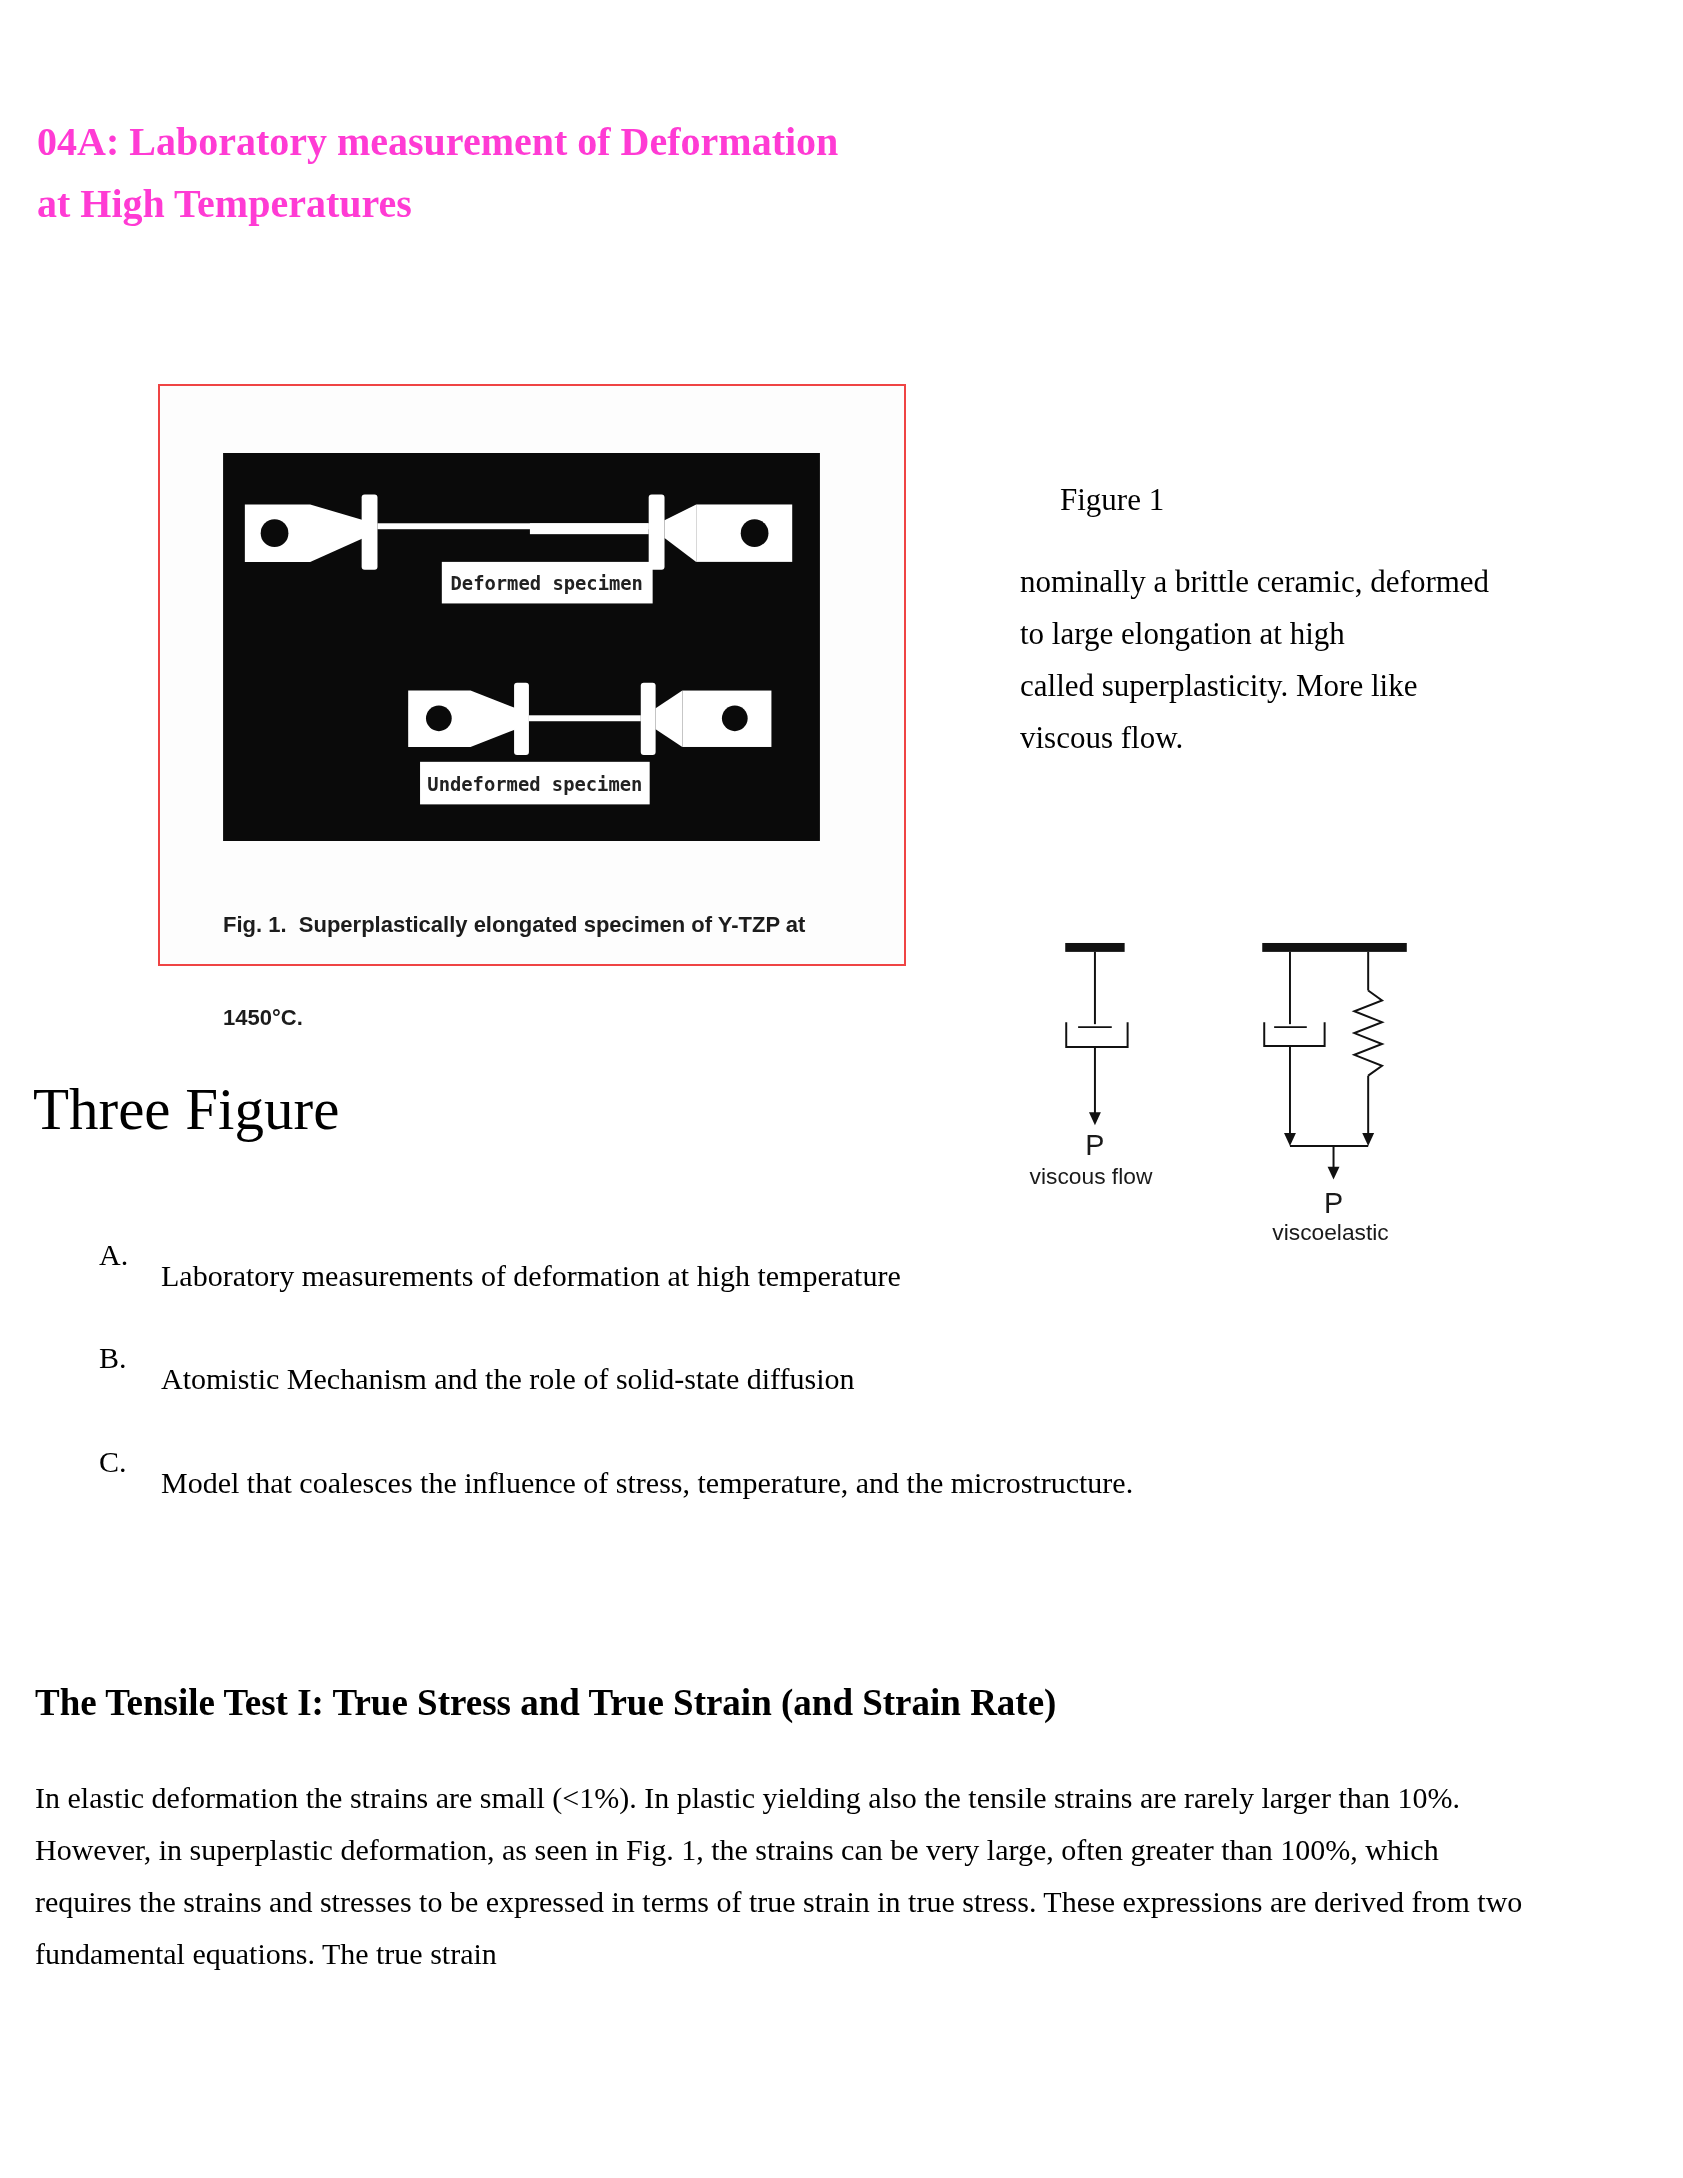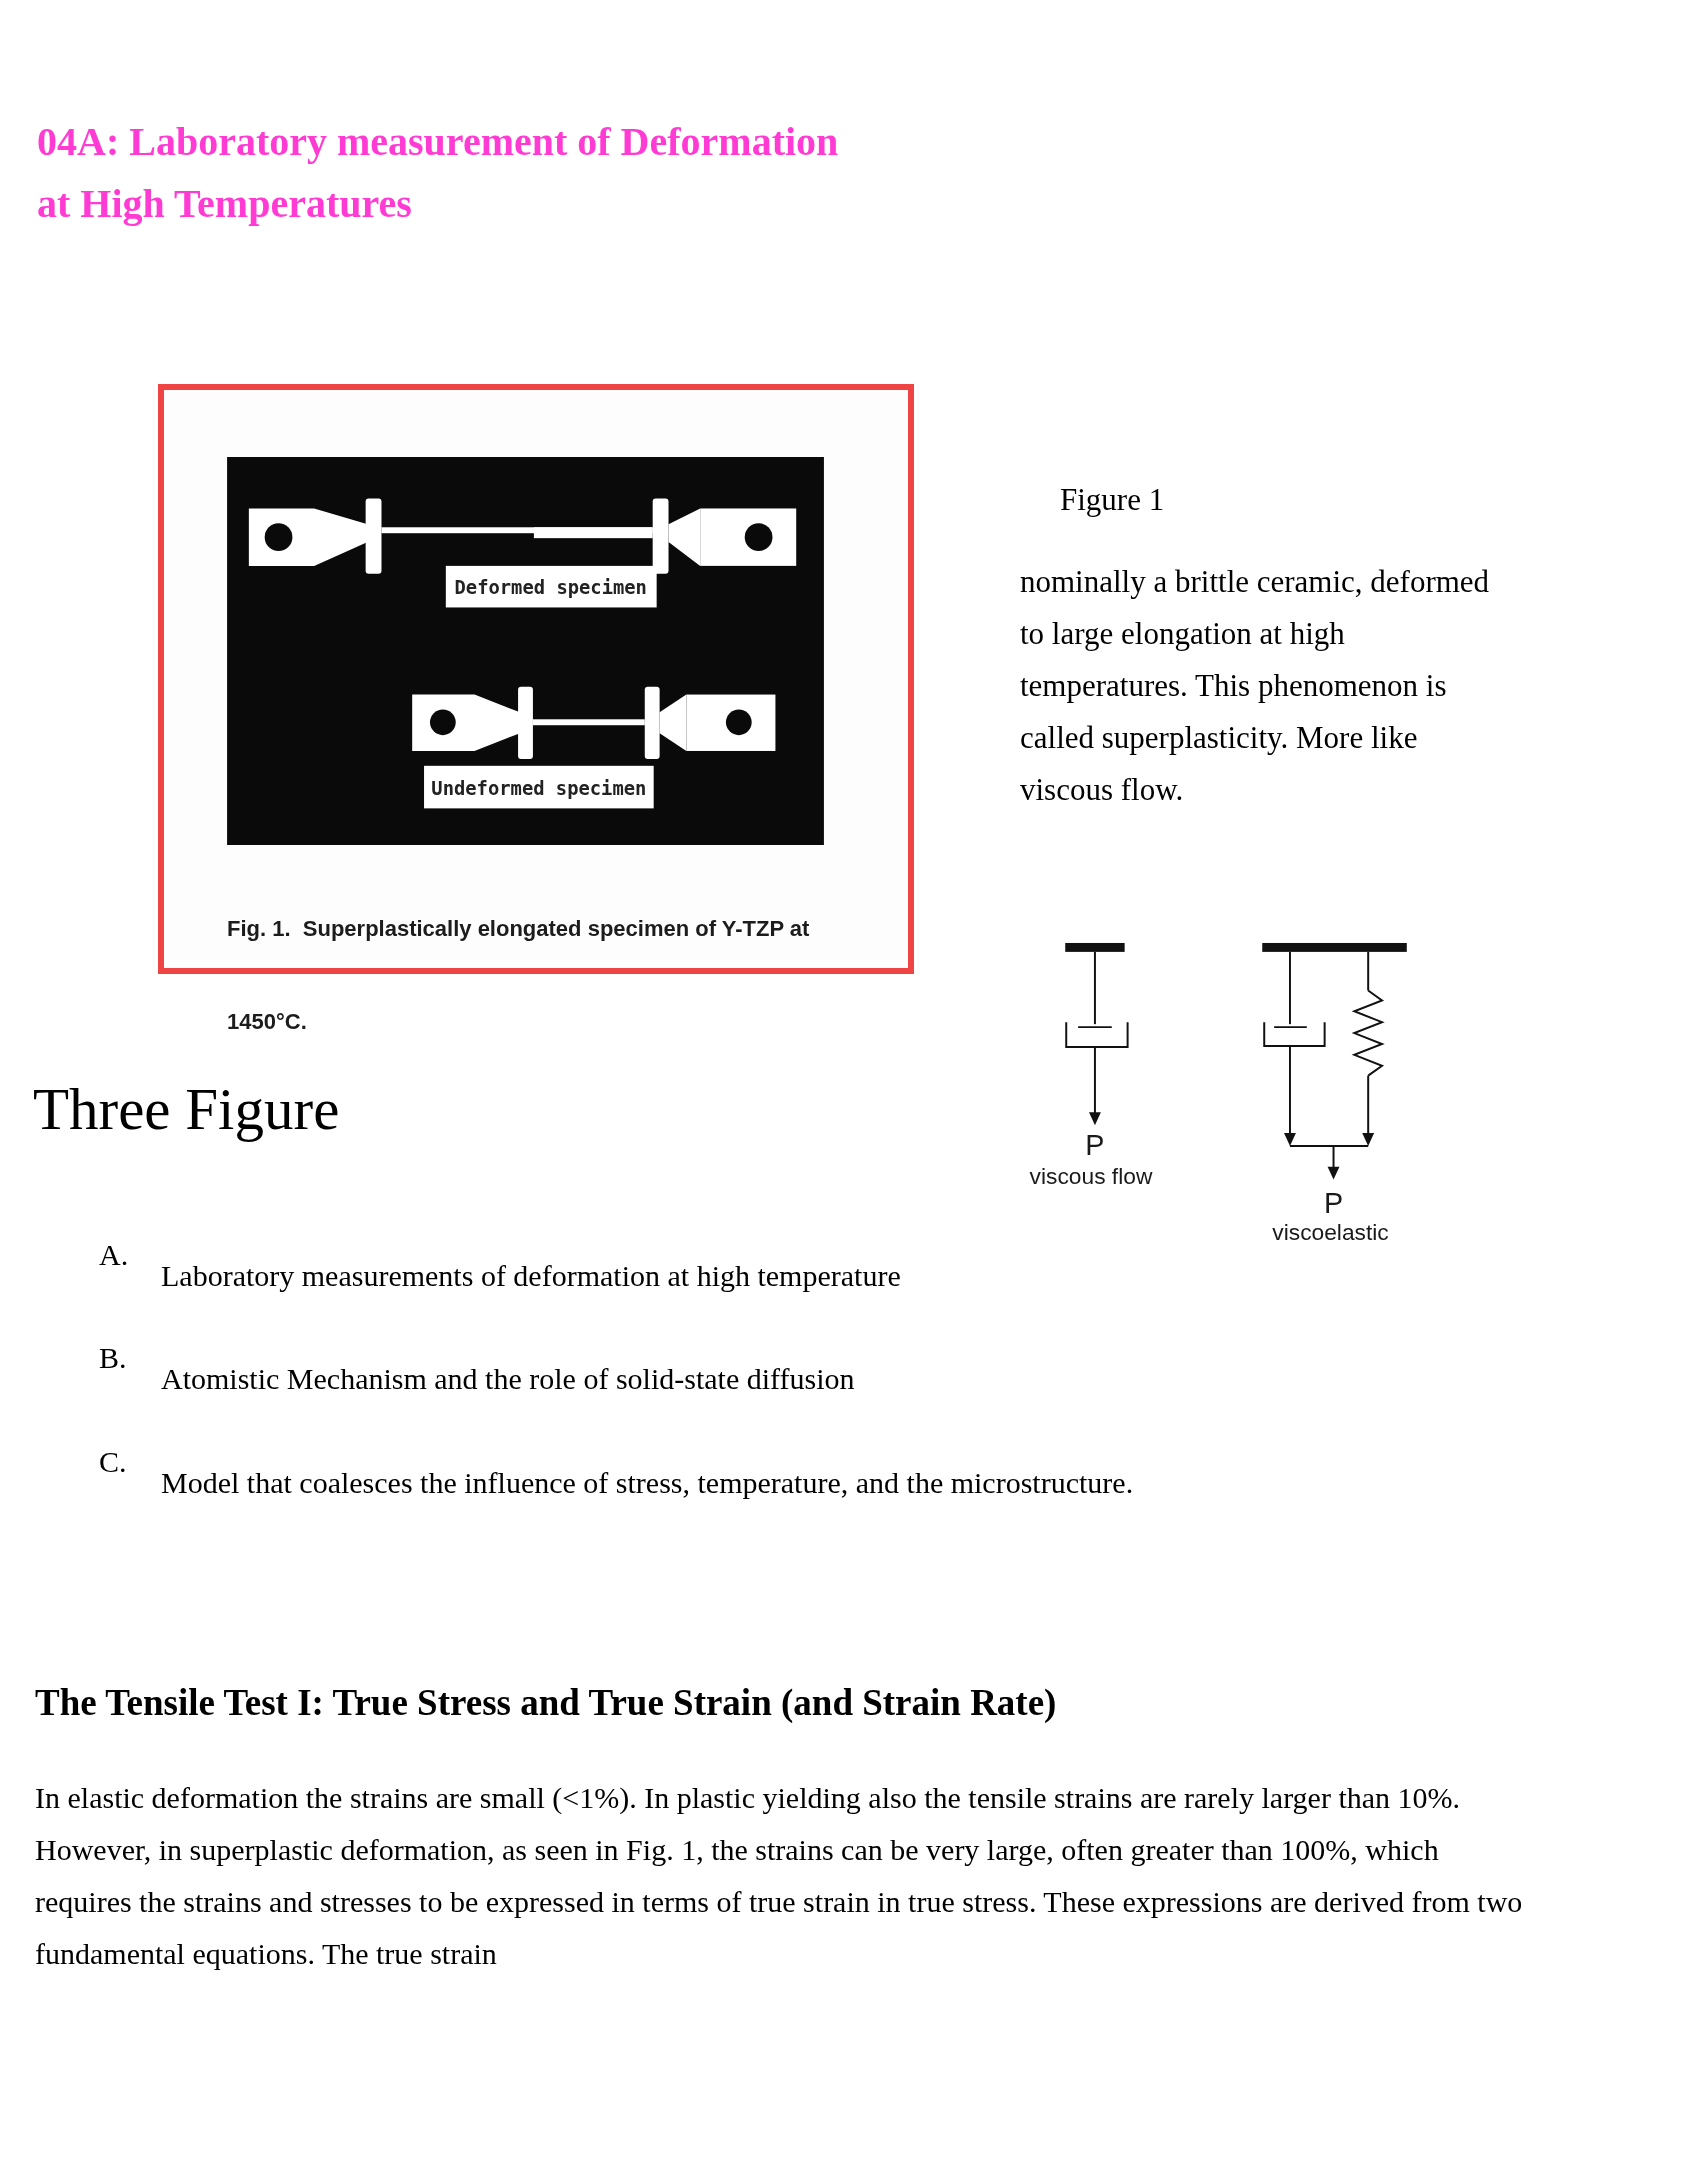--- a/index.html
+++ b/index.html
@@ -4,21 +4,21 @@
 <style>
   html,body{margin:0;padding:0;background:#ffffff;}
   #page{
     position:relative;width:1683px;height:2178px;background:#ffffff;
     font-family:"Liberation Serif", serif;color:#000;overflow:hidden;
   }
   .abs{position:absolute;}
   
   .doc-title{left:37px;top:111px;font-size:40px;font-weight:bold;line-height:1.55;}
   
-  .fig-frame{left:158px;top:384px;width:744px;height:578px;border:6px solid #ef4444;background:#fdfdfd;}
+  .fig-frame{left:158px;top:384px;width:744px;height:578px;border:2px solid #ef4444;background:#fdfdfd;}
   .photo-svg{position:absolute;left:63px;top:67px;}
   .fig-caption{position:absolute;left:63px;top:461px;font-family:"Liberation Sans",sans-serif;
     font-weight:bold;font-size:22px;line-height:31px;color:#1c1c1c;white-space:pre;}
   
   .fig1-heading{left:1020px;top:482px;font-size:31px;margin-left:40px;}
   .fig1-body{left:1020px;top:556px;font-size:31px;line-height:52px;}
   .fig1-body div{white-space:nowrap;}
   
   .diagram-svg{left:990px;top:921px;}
   .dg-label{font-family:"Liberation Sans",sans-serif;fill:#1a1a1a;}
@@ -79,21 +79,20 @@
     <div class="fig-caption">
       <div>Fig. 1.  Superplastically elongated specimen of Y-TZP at</div>
       <div>1450°C.</div>
     </div>
   </div>
 
   <div class="abs fig1-heading">Figure 1</div>
   <div class="abs fig1-body">
     <div>nominally a brittle ceramic, deformed</div>
     <div>to large elongation at high</div>
-    <div>temperatures. This phenomenon is</div>
     <div>called superplasticity. More like</div>
     <div>viscous flow.</div>
   </div>
 
   <svg class="abs diagram-svg" width="495" height="337" viewBox="0 0 500 340">
 
     <g stroke="#111" stroke-width="2" fill="none">
       <rect x="76" y="22" width="60" height="9" fill="#111" stroke="none"></rect>
       <line x1="106" y1="31" x2="106" y2="104"></line>
       <line x1="89" y1="107" x2="123" y2="107"></line>

